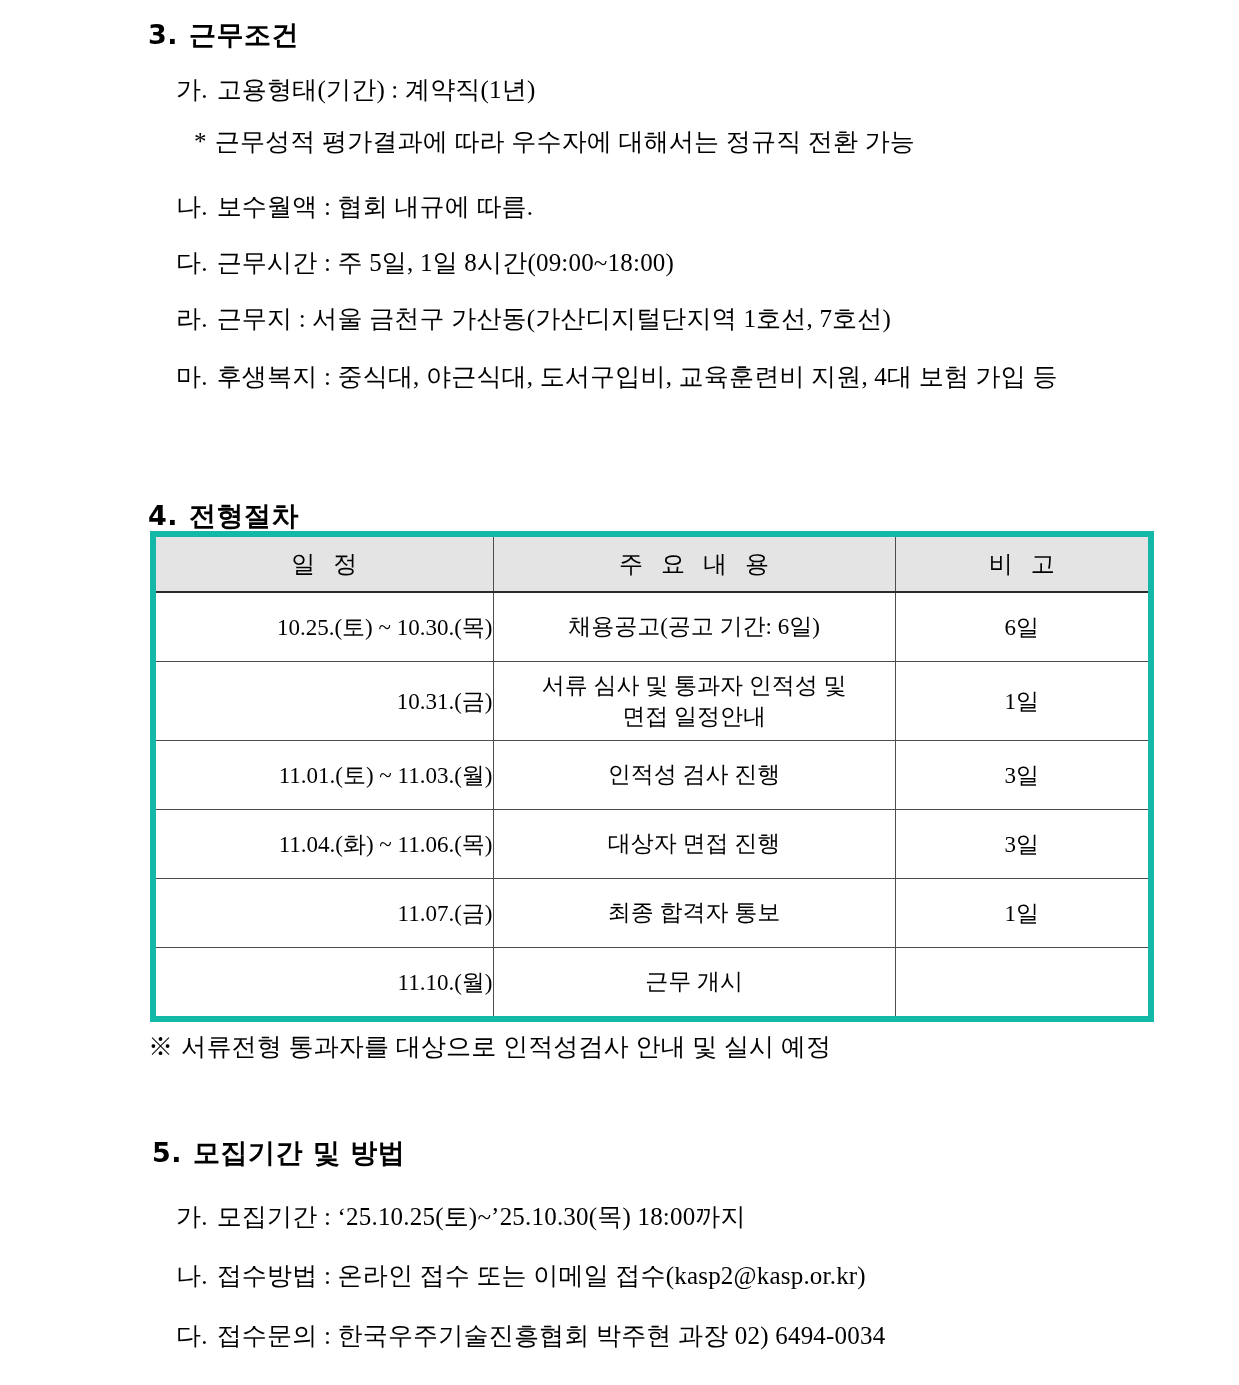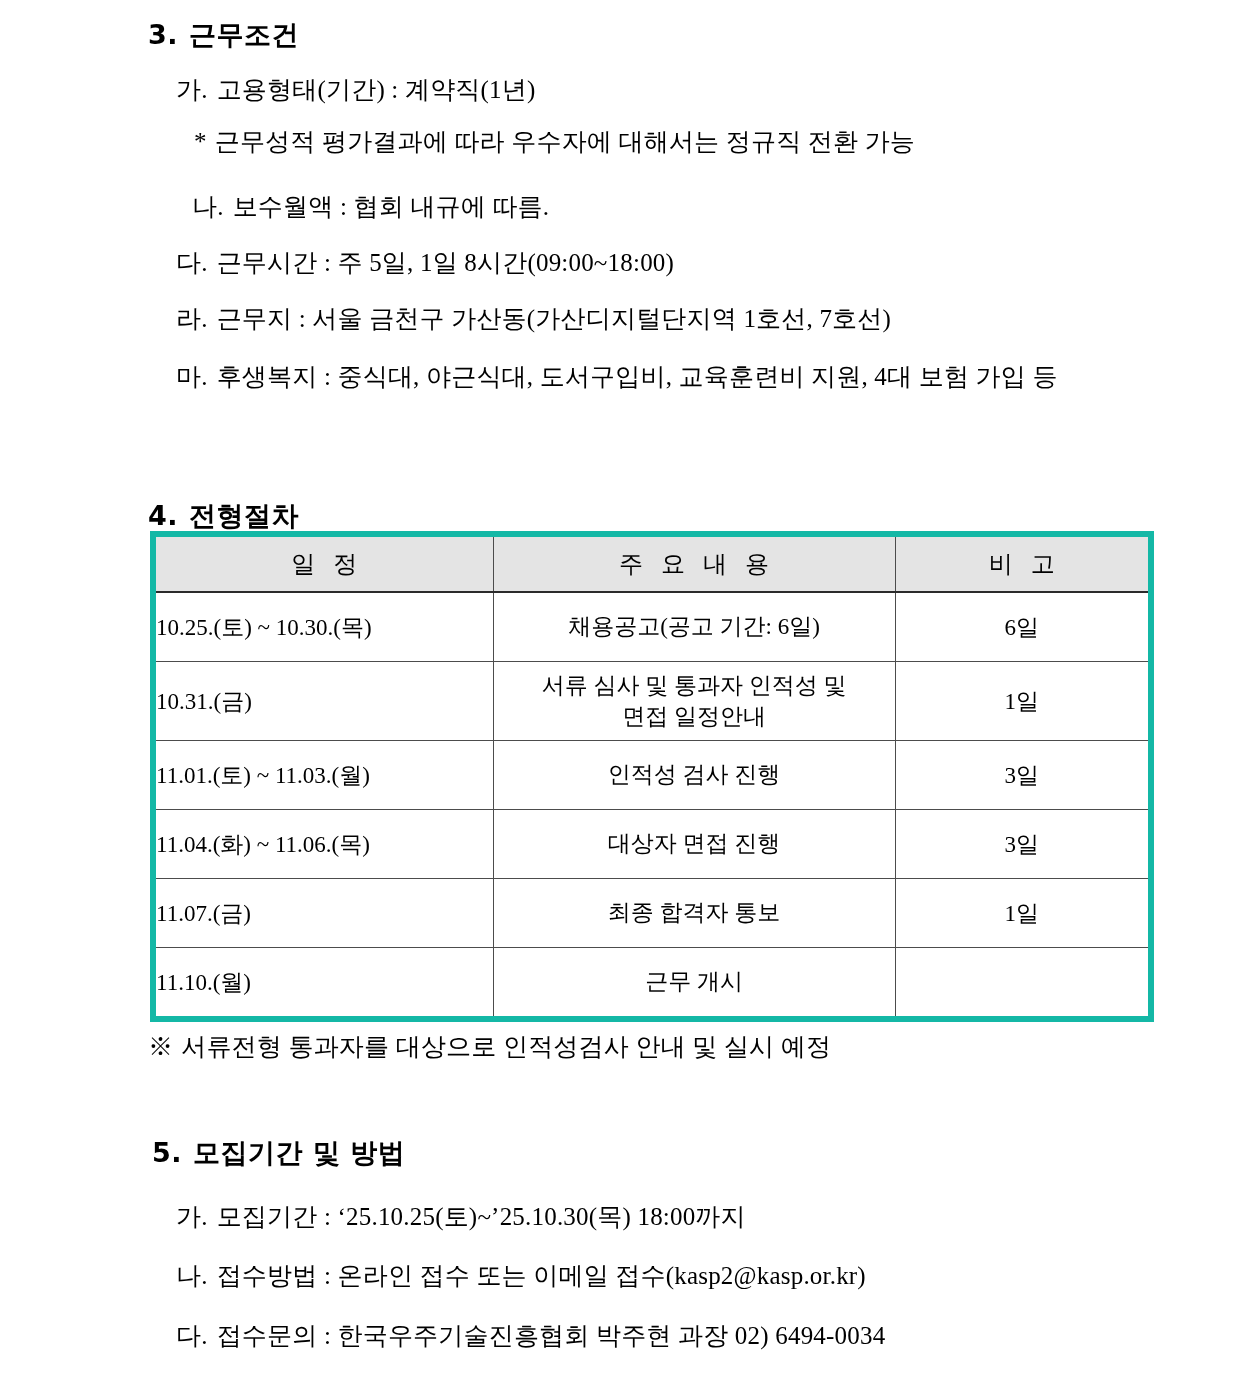--- a/index.html
+++ b/index.html
@@ -85,21 +85,21 @@
     text-indent: 6px;
     border-bottom: 2px solid #2b2b2b;
   }
   table.schedule tbody td {
     height: 68px;
   }
   table.schedule tbody tr.tall td {
     height: 78px;
   }
   td.col-date {
-    text-align: left;
+    text-align: right;
     padding: 0 6px;
   }
   td.col-content {
     text-align: center;
     padding: 4px 12px;
     line-height: 1.35;
   }
   td.col-note {
     text-align: center;
   }
@@ -120,21 +120,21 @@
   </div>
 
   <div class="line" style="left:176px; top:76px;">
     <span class="marker">가.</span><span>고용형태(기간) : 계약직(1년)</span>
   </div>
 
   <div class="line note" style="left:194px; top:128px;">
     <span class="marker">*</span><span>근무성적 평가결과에 따라 우수자에 대해서는 정규직 전환 가능</span>
   </div>
 
-  <div class="line" style="left:176px; top:193px;margin-left:16px;">
+  <div class="line" style="left:176px; top:193px;">
     <span class="marker">나.</span><span>보수월액 : 협회 내규에 따름.</span>
   </div>
 
   <div class="line" style="left:176px; top:249px;">
     <span class="marker">다.</span><span>근무시간 : 주 5일,  1일 8시간(09:00~18:00)</span>
   </div>
 
   <div class="line" style="left:176px; top:305px;">
     <span class="marker">라.</span><span>근무지 : 서울 금천구 가산동(가산디지털단지역 1호선, 7호선)</span>
   </div>

